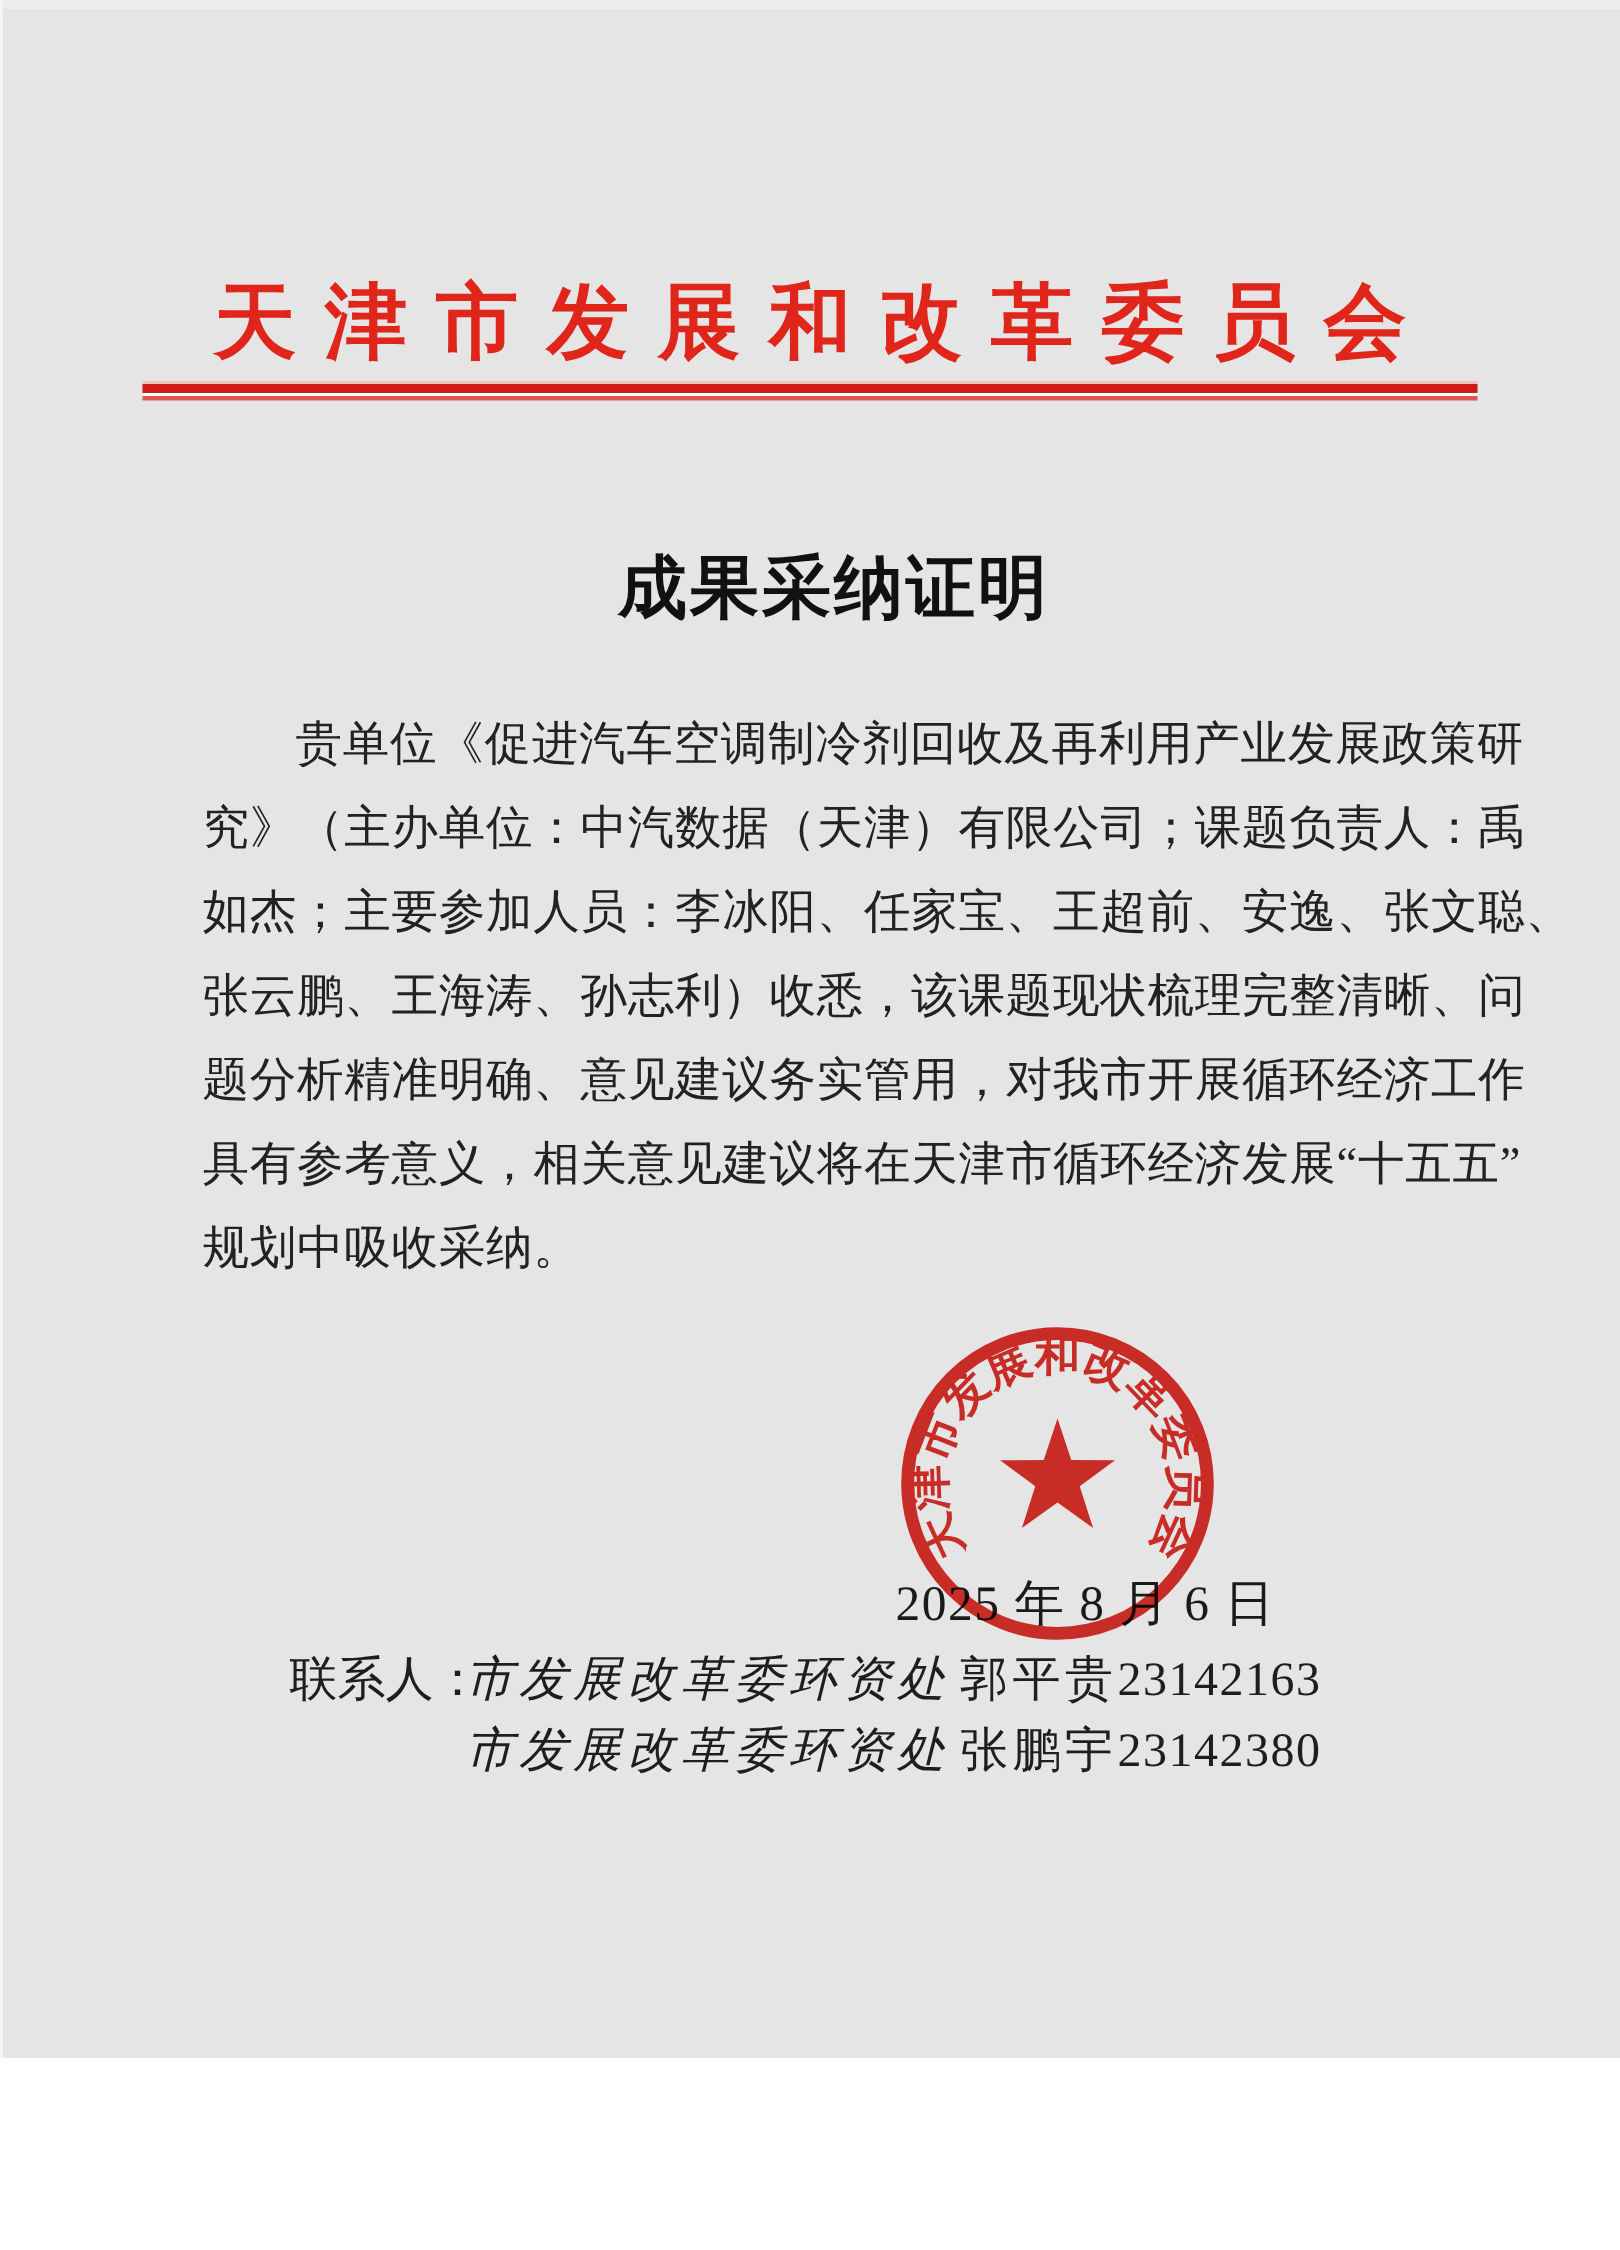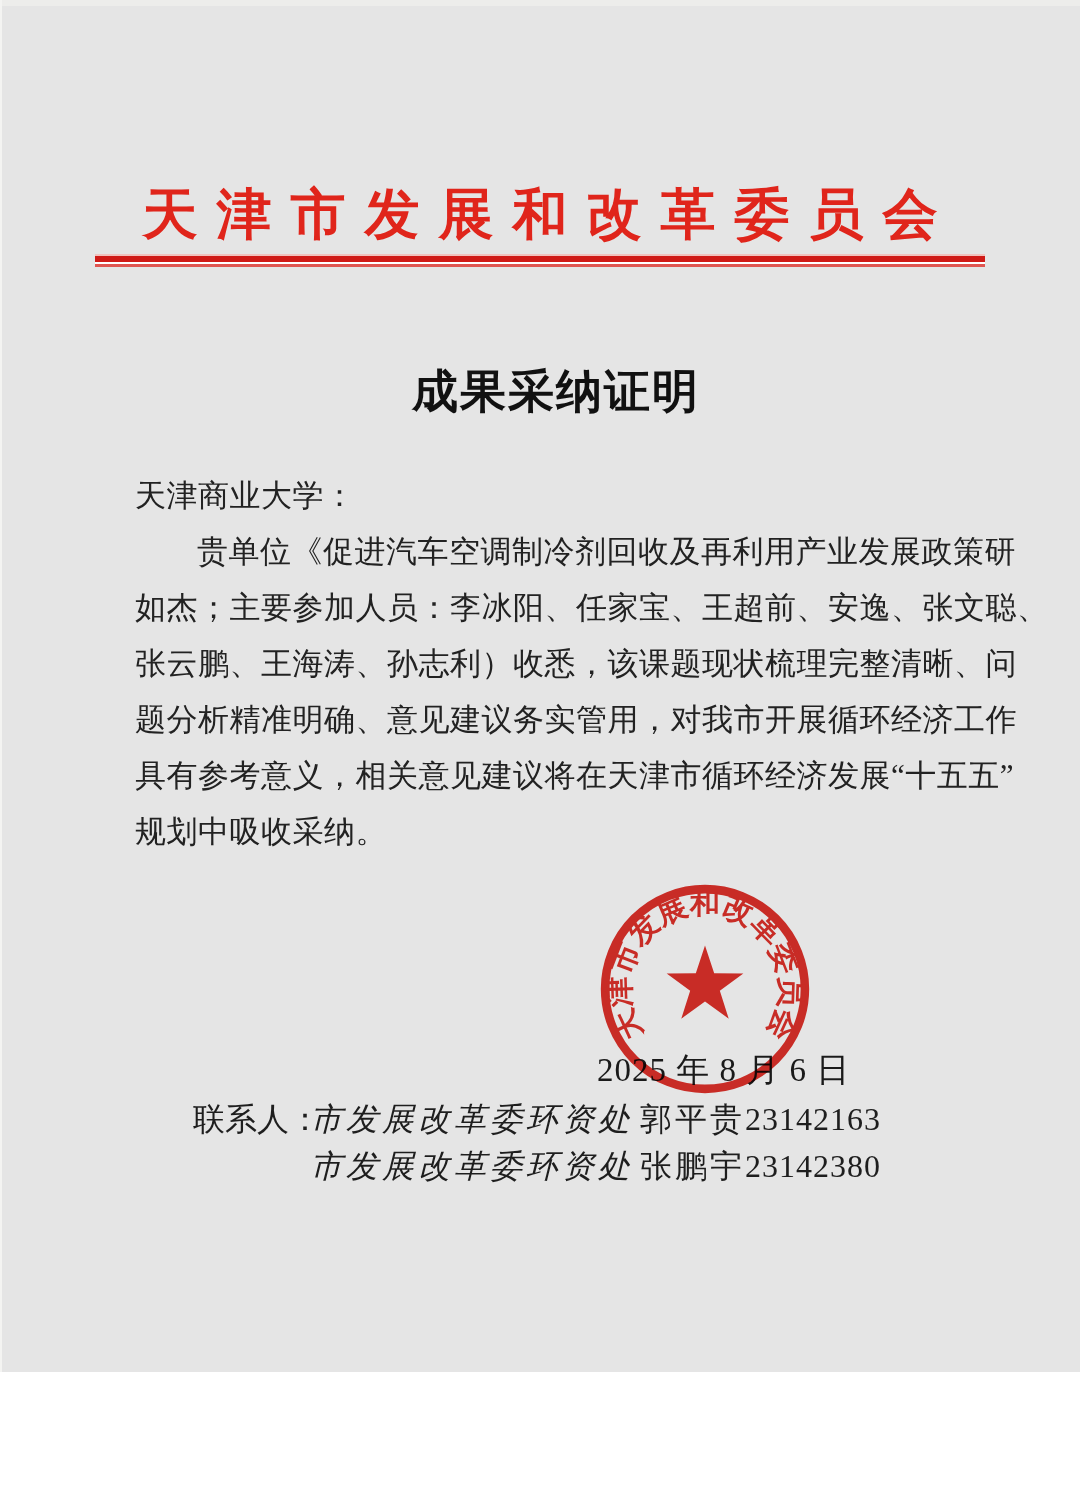--- a/index.html
+++ b/index.html
@@ -149,22 +149,22 @@
   <div class="rule-top">
     <div class="r1"></div>
       <div class="r2"></div>
       <div class="r3"></div>
       <div class="r4"></div>
   </div>
 
   <h1 class="doc-title">成果采纳证明</h1>
 
   <div class="body-block">
-    <div class="body-line">天津商业大学：</div>
     <div class="body-line indent">贵单位《促进汽车空调制冷剂回收及再利用产业发展政策研</div>
+    <div class="body-line">究》（主办单位：中汽数据（天津）有限公司；课题负责人：禹</div>
     <div class="body-line">如杰；主要参加人员：李冰阳、任家宝、王超前、安逸、张文聪、</div>
     <div class="body-line">张云鹏、王海涛、孙志利）收悉，该课题现状梳理完整清晰、问</div>
     <div class="body-line">题分析精准明确、意见建议务实管用，对我市开展循环经济工作</div>
     <div class="body-line">具有参考意义，相关意见建议将在天津市循环经济发展“十五五”</div>
     <div class="body-line">规划中吸收采纳。</div>
   </div>
 
   <div class="issue-date">2025 年 8 月 6 日</div>
 
   <svg class="seal" viewBox="0 0 220 220" xmlns="http://www.w3.org/2000/svg">

